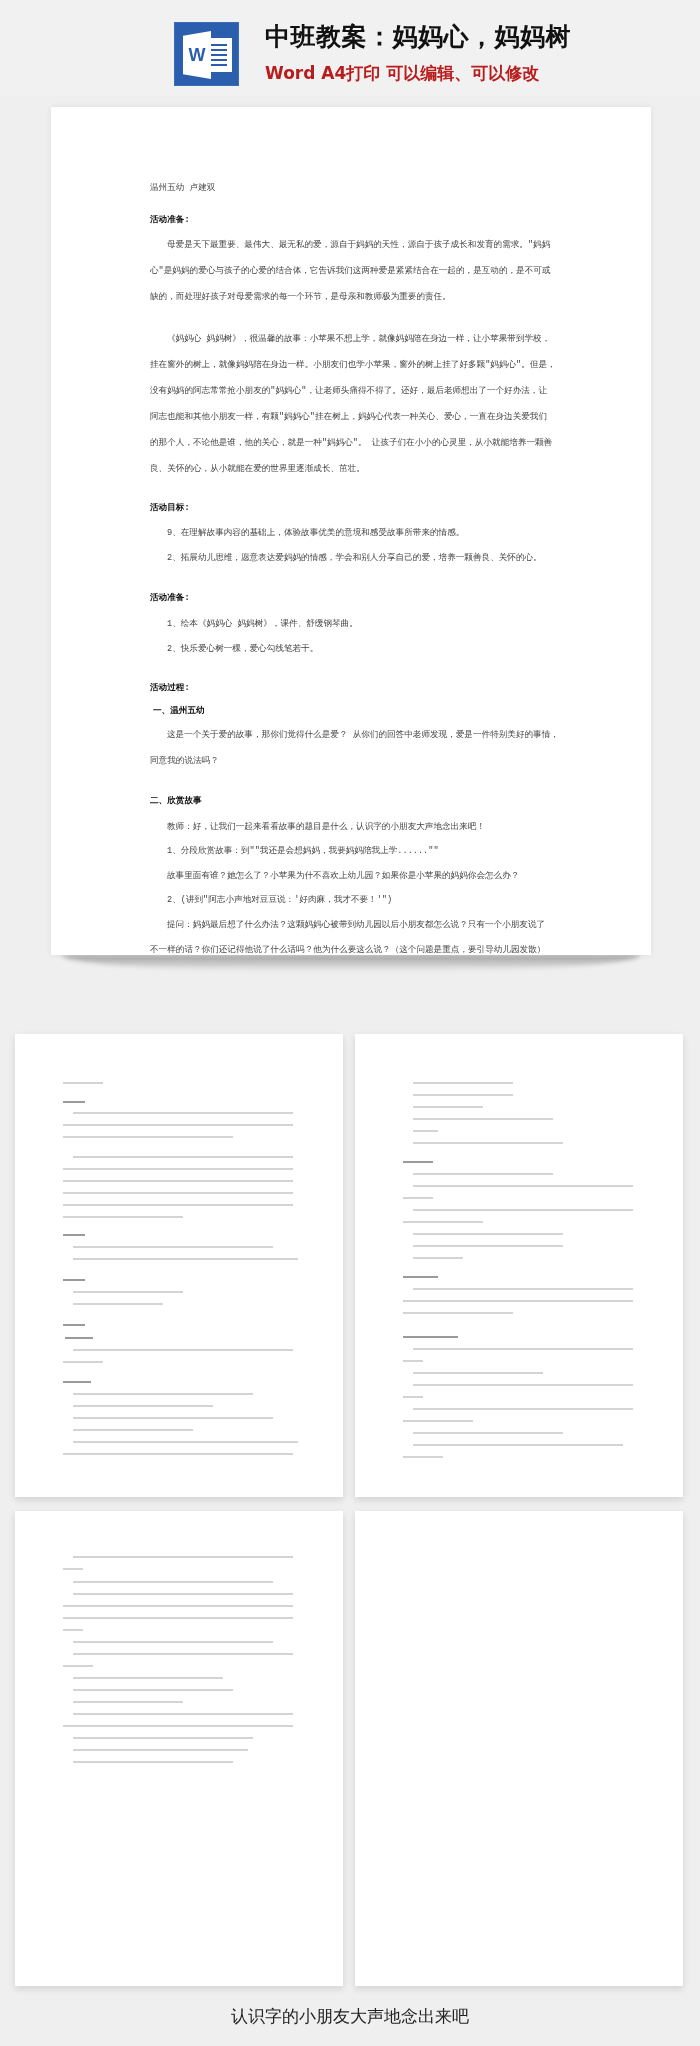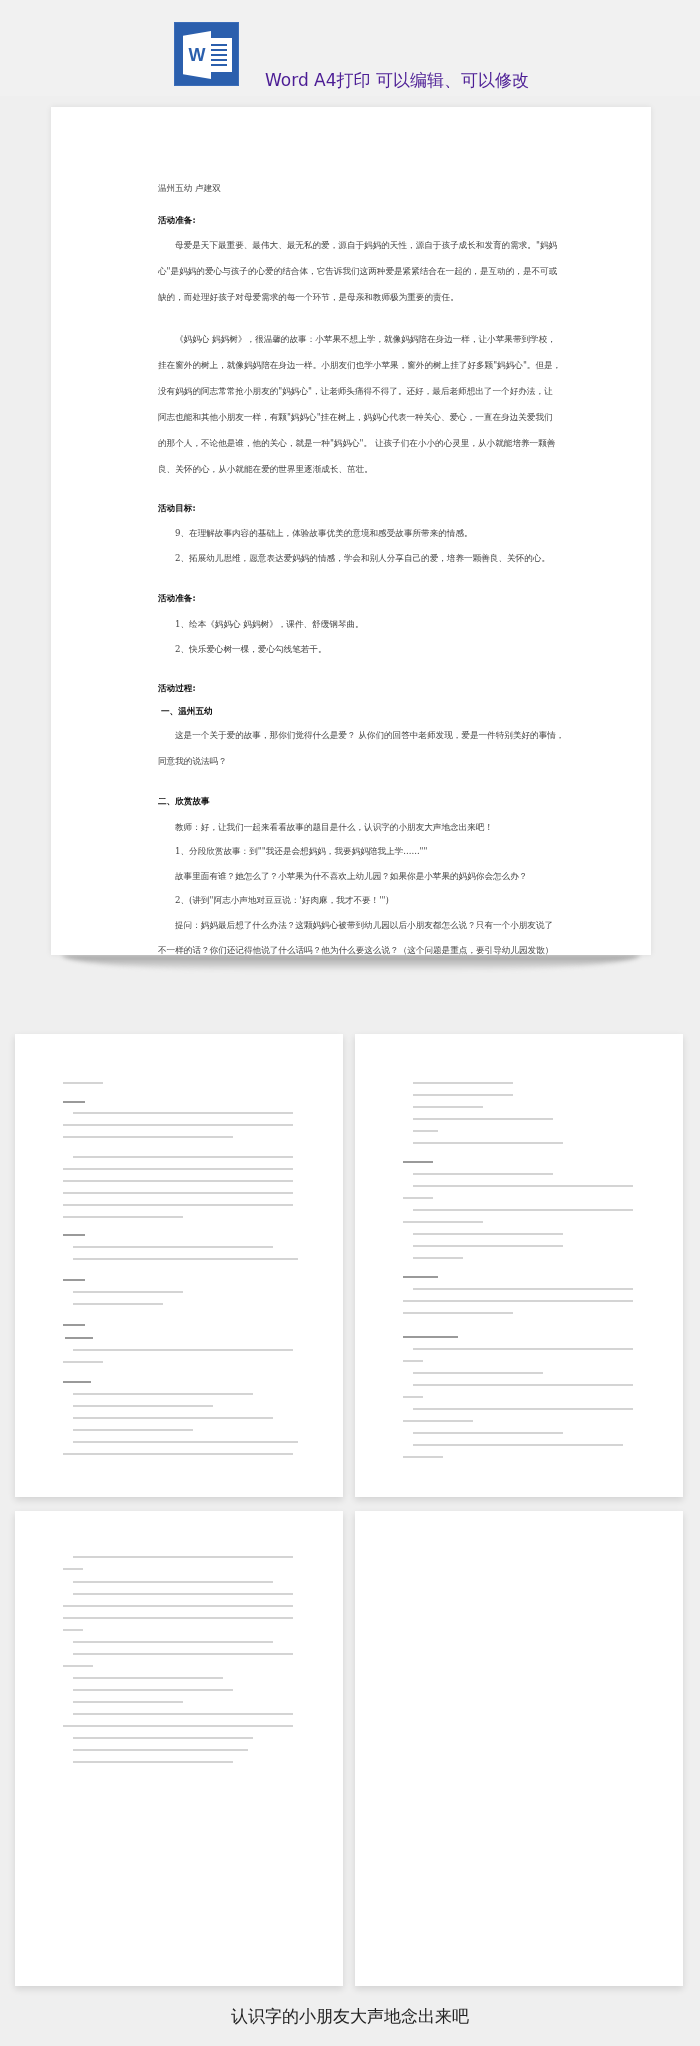--- a/index.html
+++ b/index.html
@@ -10,30 +10,30 @@
   .banner { position: absolute; left: 0; top: 0; width: 700px; height: 96px; background: #f1f1f1; }
   .word-icon { position: absolute; left: 174px; top: 22px; width: 65px; height: 64px; background: #2b5fad; border: 1px solid #3a6cb8; }
   .word-icon .doc { position: absolute; left: 27px; top: 15px; width: 30px; height: 34px; background: #fff; }
   .word-icon .doc .ln { position: absolute; left: 8px; width: 17px; height: 2px; background: #2b5fad; }
   .word-icon .front { position: absolute; left: 8px; top: 8px; width: 28px; height: 48px; background: #fff;
     clip-path: polygon(0 10%, 100% 0, 100% 100%, 0 90%); }
   .word-icon .w { position: absolute; left: 10px; top: 22px; width: 24px; text-align: center;
     font-family: "Liberation Sans", sans-serif; font-weight: bold; font-size: 18px; color: #2b5fad; line-height: 20px; }
   .banner-title { position: absolute; left: 265px; top: 20px; font-family: "DejaVu Sans", sans-serif; font-weight: bold;
     font-size: 25px; color: #111; letter-spacing: 0.5px; white-space: nowrap; }
-  .banner-sub { position: absolute; left: 265px; top: 62px; font-family: "DejaVu Sans", sans-serif; font-weight: normal;
-    font-size: 17px; color: #4c1d95; white-space: nowrap; margin-top: 7px; }
+  .banner-sub { position: absolute; left: 265px; top: 62px; font-family: "DejaVu Sans", sans-serif; font-weight: bold;
+    font-size: 17px; color: #b91c1c; white-space: nowrap; }
 
   
   .main-page { position: absolute; left: 51px; top: 107px; width: 600px; height: 848px; background: #fff;
     box-shadow: 0 0 6px rgba(0,0,0,0.08); }
   .main-shadow { position: absolute; left: 62px; top: 955px; width: 578px; height: 16px;
     background: linear-gradient(#9f9f9f, rgba(200,200,200,0)); filter: blur(2px); border-radius: 0 0 40% 40% / 0 0 100% 100%; }
   .doc-content { position: absolute; left: 91px; top: 75px; width: 425px; font-size: 8.6px; line-height: 12px; color: #444; }
-  .doc-content .p { position: absolute; left: 16px; width: 425px; white-space: nowrap; }
+  .doc-content .p { position: absolute; left: 8px; width: 425px; white-space: nowrap; font-family: Liberation Mono, monospace; }
   .doc-content .h { font-weight: bold; color: #111; }
   .doc-content .ind { padding-left: 17px; }
 
   
   .thumb { position: absolute; background: #fff; box-shadow: 0 3px 7px rgba(0,0,0,0.12); overflow: hidden; }
   .thumb .tl { position: absolute; height: 2px; background: #d4d4d4; }
   .thumb .tl.b { background: #9a9a9a; }
 
   .footer-note { position: absolute; left: 0; top: 2005px; width: 700px; text-align: center; font-family: "DejaVu Sans", sans-serif;
     font-size: 17px; color: #222; }
@@ -46,20 +46,21 @@
     <div class="doc">
       <div class="ln" style="top:6px"></div>
       <div class="ln" style="top:11px"></div>
       <div class="ln" style="top:16px"></div>
       <div class="ln" style="top:21px"></div>
       <div class="ln" style="top:26px"></div>
     </div>
     <div class="front"></div>
     <div class="w">W</div>
   </div>
+  <div class="banner-title">中班教案：妈妈心，妈妈树</div>
   <div class="banner-sub">Word A4打印 可以编辑、可以修改</div>
 </div>
 
 <div class="main-shadow"></div>
 <div class="main-page">
   <div class="doc-content">
     <div class="p" style="top:0px">温州五幼   卢建双</div>
 
     <div class="p h" style="top:32px">活动准备:</div>
     <div class="p ind" style="top:57px">母爱是天下最重要、最伟大、最无私的爱，源自于妈妈的天性，源自于孩子成长和发育的需求。"妈妈</div>

